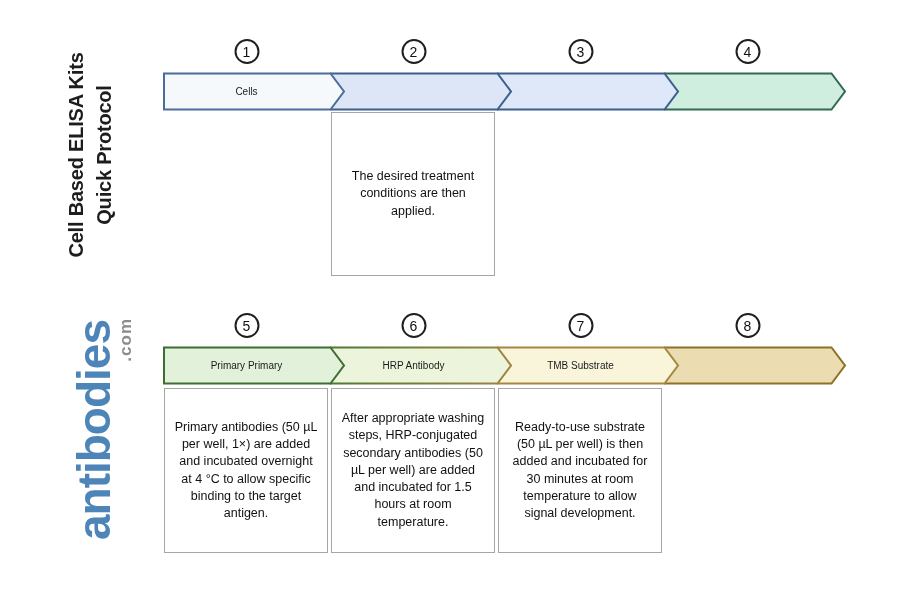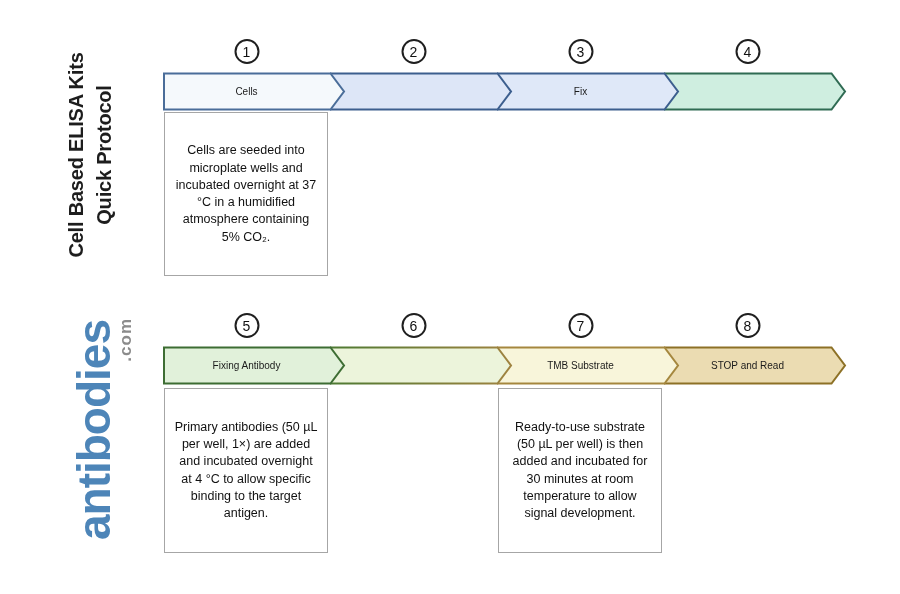--- a/index.html
+++ b/index.html
@@ -78,88 +78,90 @@
   </div>
 
   <div class="row row1">
 
     <div class="step c0">
       <div class="badge">1</div>
       <svg class="arrow-svg" viewBox="0 0 183 39">
         <polygon points="1,1.5 167.5,1.5 181,19.5 167.5,37.5 1,37.5" stroke-width="2" fill="#f5f9fc" stroke="#4a6d99"></polygon>
       </svg>
       <div class="arrow-label">Cells</div>
-      <div class="desc-box">
-        <p>Cells are seeded into microplate wells and incubated overnight at 37 °C in a humidified atmosphere containing 5% CO₂.</p>
-      </div>
     </div>
 
     <div class="step c1">
       <div class="badge">2</div>
       <svg class="arrow-svg" viewBox="0 0 183 39">
         <polygon points="1,1.5 167.5,1.5 181,19.5 167.5,37.5 1,37.5" stroke-width="2" fill="#dde6f7" stroke="#3c5e8e"></polygon>
       </svg>
+      <div class="desc-box">
+        <p>The desired treatment conditions are then applied.</p>
+      </div>
     </div>
 
     <div class="step c2">
       <div class="badge">3</div>
       <svg class="arrow-svg" viewBox="0 0 183 39">
         <polygon points="1,1.5 167.5,1.5 181,19.5 167.5,37.5 1,37.5" stroke-width="2" fill="#dfe8f8" stroke="#3c5e8e"></polygon>
       </svg>
-      <div class="arrow-label">Fix</div>
     </div>
 
     <div class="step c3">
       <div class="badge">4</div>
       <svg class="arrow-svg" viewBox="0 0 183 39">
         <polygon points="1,1.5 167.5,1.5 181,19.5 167.5,37.5 1,37.5" stroke-width="2" fill="#cfeee0" stroke="#2f6b53"></polygon>
       </svg>
     </div>
 
   </div>
 
   <div class="row row2">
 
     <div class="step c0">
       <div class="badge">5</div>
       <svg class="arrow-svg" viewBox="0 0 183 39">
         <polygon points="1,1.5 167.5,1.5 181,19.5 167.5,37.5 1,37.5" stroke-width="2" fill="#e1f1da" stroke="#3d6d33"></polygon>
       </svg>
-      <div class="arrow-label">Fixing Antibody</div>
+      <div class="arrow-label">Primary Primary</div>
       <div class="desc-box">
         <p>Primary antibodies (50 µL per well, 1×) are added and incubated overnight at 4 °C to allow specific binding to the target antigen.</p>
       </div>
     </div>
 
     <div class="step c1">
       <div class="badge">6</div>
       <svg class="arrow-svg" viewBox="0 0 183 39">
         <defs>
           <linearGradient id="g6stroke" x1="0" y1="0" x2="1" y2="0">
             <stop offset="0" stop-color="#4e7a33"></stop>
             <stop offset="1" stop-color="#a08340"></stop>
           </linearGradient>
         </defs>
         <polygon points="1,1.5 167.5,1.5 181,19.5 167.5,37.5 1,37.5" stroke="url(#g6stroke)" stroke-width="2" fill="#ecf4db"></polygon>
       </svg>
+      <div class="arrow-label">HRP Antibody</div>
+      <div class="desc-box">
+        <p>After appropriate washing steps, HRP-conjugated secondary antibodies (50 µL per well) are added and incubated for 1.5 hours at room temperature.</p>
+      </div>
     </div>
 
     <div class="step c2">
       <div class="badge">7</div>
       <svg class="arrow-svg" viewBox="0 0 183 39">
         <polygon points="1,1.5 167.5,1.5 181,19.5 167.5,37.5 1,37.5" stroke-width="2" fill="#f8f5da" stroke="#a5873e"></polygon>
       </svg>
       <div class="arrow-label">TMB Substrate</div>
       <div class="desc-box">
         <p>Ready-to-use substrate (50 µL per well) is then added and incubated for 30 minutes at room temperature to allow signal development.</p>
       </div>
     </div>
 
     <div class="step c3">
       <div class="badge">8</div>
       <svg class="arrow-svg" viewBox="0 0 183 39">
         <polygon points="1,1.5 167.5,1.5 181,19.5 167.5,37.5 1,37.5" stroke-width="2" fill="#ebdcb2" stroke="#8d7126"></polygon>
       </svg>
-      <div class="arrow-label">STOP and Read</div>
     </div>
 
   </div>
 </div>
 
 </body></html>

